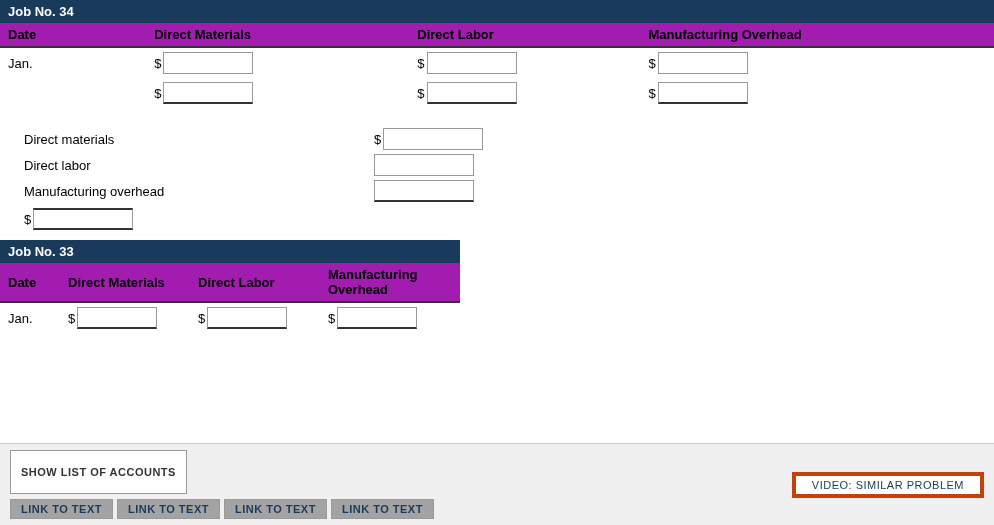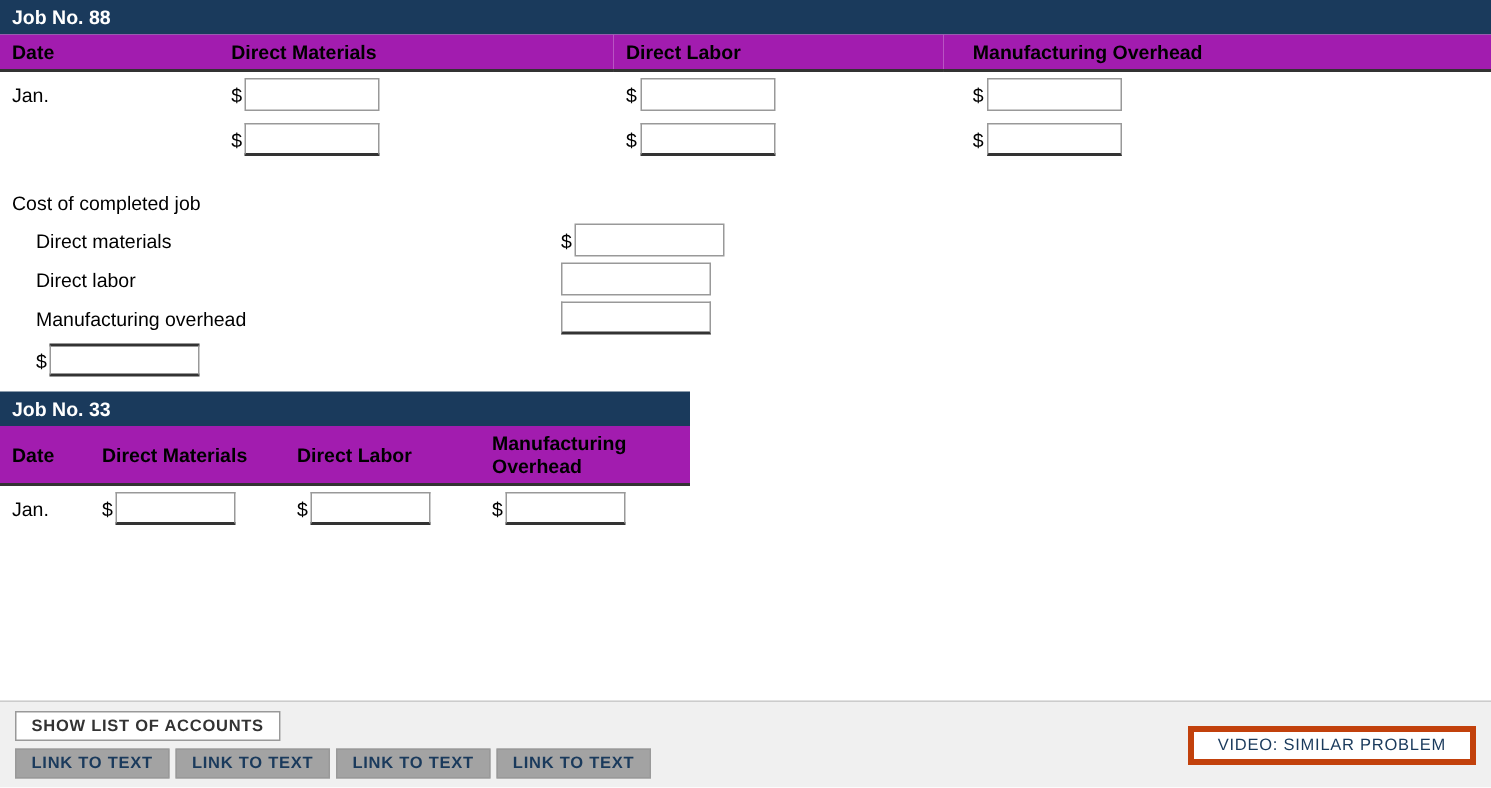--- a/index.html
+++ b/index.html
@@ -154,21 +154,21 @@
 
     .bottom-left {
       display: flex;
       flex-direction: column;
       gap: 5px;
     }
 
     .show-accounts-btn {
       background: #fff;
       border: 1px solid #999;
-      padding: 3px 10px;
+      padding: 15px 10px;
       font-size: 11px;
       font-weight: bold;
       color: #333;
       cursor: pointer;
       text-transform: uppercase;
       letter-spacing: 0.5px;
     }
 
     .link-buttons {
       display: flex;
@@ -205,21 +205,21 @@
       text-align: left;
       padding-left: 20px;
     }
   </style>
 </head>
 <body>
 
 <div class="page-wrapper">
 
   <div class="job-section">
-    <div class="job-header">Job No. 88</div>
+    <div class="job-header">Job No. 34</div>
     <table class="job-table job1">
       <thead>
         <tr>
           <th style="width:100px;">Date</th>
           <th class="col-dm">Direct Materials</th>
           <th class="col-dl">Direct Labor</th>
           <th class="col-mo">Manufacturing Overhead</th>
         </tr>
       </thead>
       <tbody>
@@ -263,21 +263,20 @@
               <span class="dollar-sign">$</span>
               <input type="text" class="table-input" style="border-bottom: 2px solid rgb(51, 51, 51);">
             </div>
           </td>
         </tr>
       </tbody>
     </table>
   </div>
 
   <div class="cost-summary">
-    <div class="cost-summary-title">Cost of completed job</div>
 
     <div class="cost-row">
       <div class="cost-label">Direct materials</div>
       <div class="cost-input-group">
         <span class="dollar-sign">$</span>
         <input type="text" class="cost-input" style="">
       </div>
     </div>
 
     <div class="cost-row">

